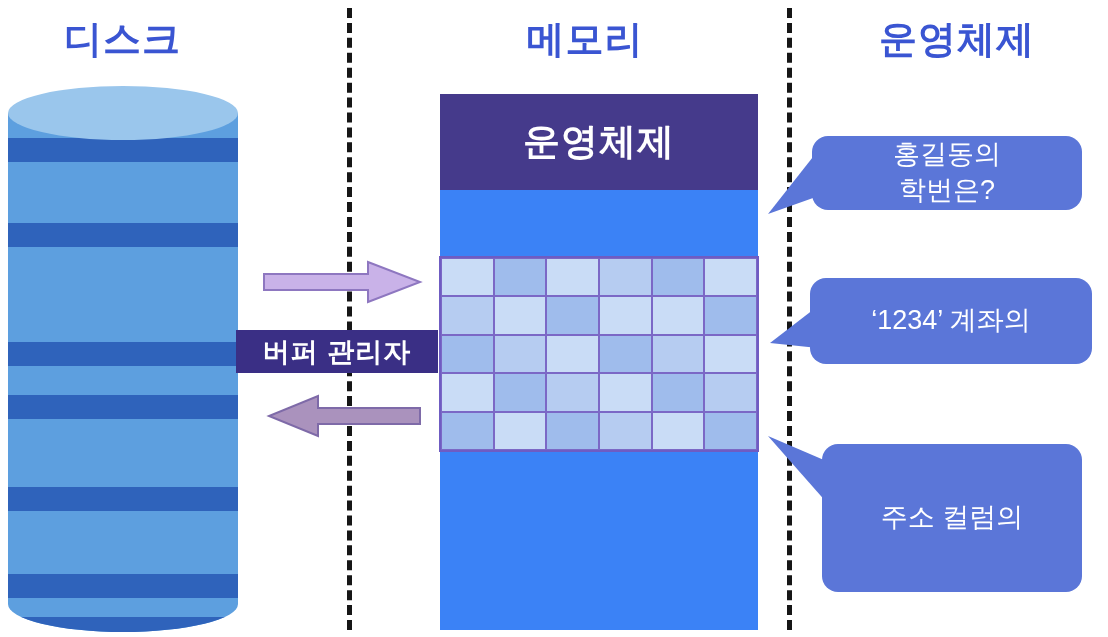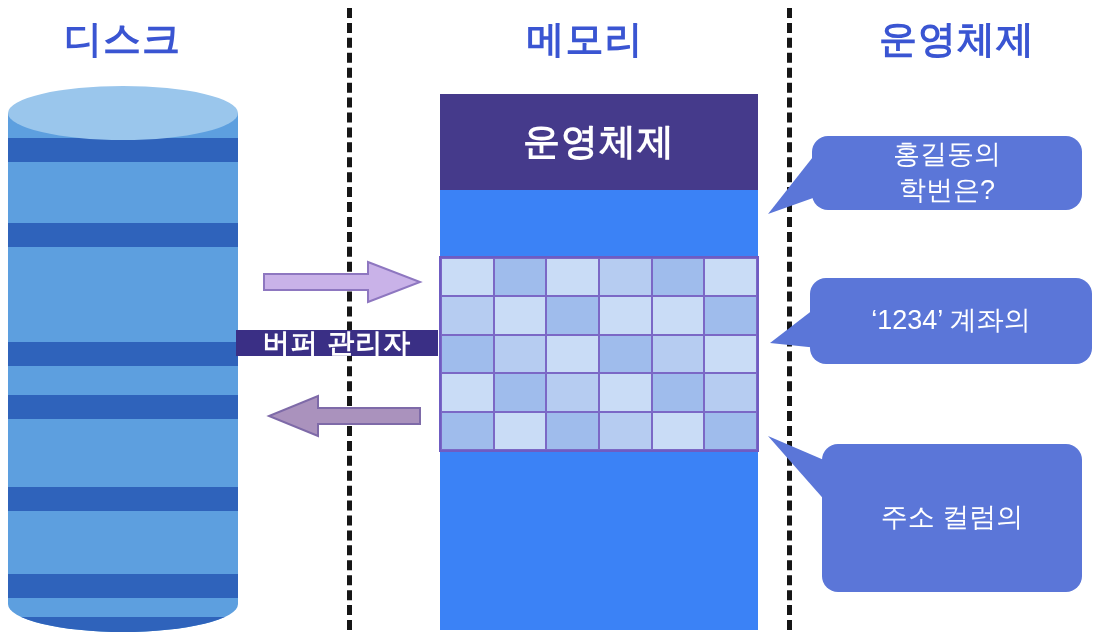--- a/index.html
+++ b/index.html
@@ -34,21 +34,21 @@
                display:flex; align-items:center; justify-content:center; font-size:37px; font-weight:700; letter-spacing:1px; }
   .buffer-grid { position:absolute; left:-1px; top:162px; width:320px; height:196px;
                  display:grid; grid-template-columns:repeat(6,1fr); grid-template-rows:repeat(5,1fr);
                  border:2px solid #6f5cc2; background:#cfc7ec; }
   .cell { border:1px solid #7b68c6; }
 
   
   .arrow { position:absolute; }
   .arrow-right { left:262px; top:258px; }
   .arrow-left  { left:266px; top:392px; }
-  .buffer-label { position:absolute; left:236px; top:330px; width:202px; height:26px; background:#3a2f85;
+  .buffer-label { position:absolute; left:236px; top:330px; width:202px; height:43px; background:#3a2f85;
                   color:#ffffff; font-size:27px; font-weight:700; display:flex; align-items:center; justify-content:center;
                   letter-spacing:1px; }
 
   
   .bubble { position:absolute; background:#5b76d8; color:#ffffff; border-radius:16px;
             display:flex; flex-direction:column; align-items:center; justify-content:center;
             font-size:27px; line-height:1.32; text-align:center;margin-top:16px; }
   .bubble1 { left:812px; top:120px; width:270px; height:74px; }
   .bubble2 { left:810px; top:262px; width:282px; height:86px; }
   .bubble3 { left:822px; top:428px; width:260px; height:148px; }

